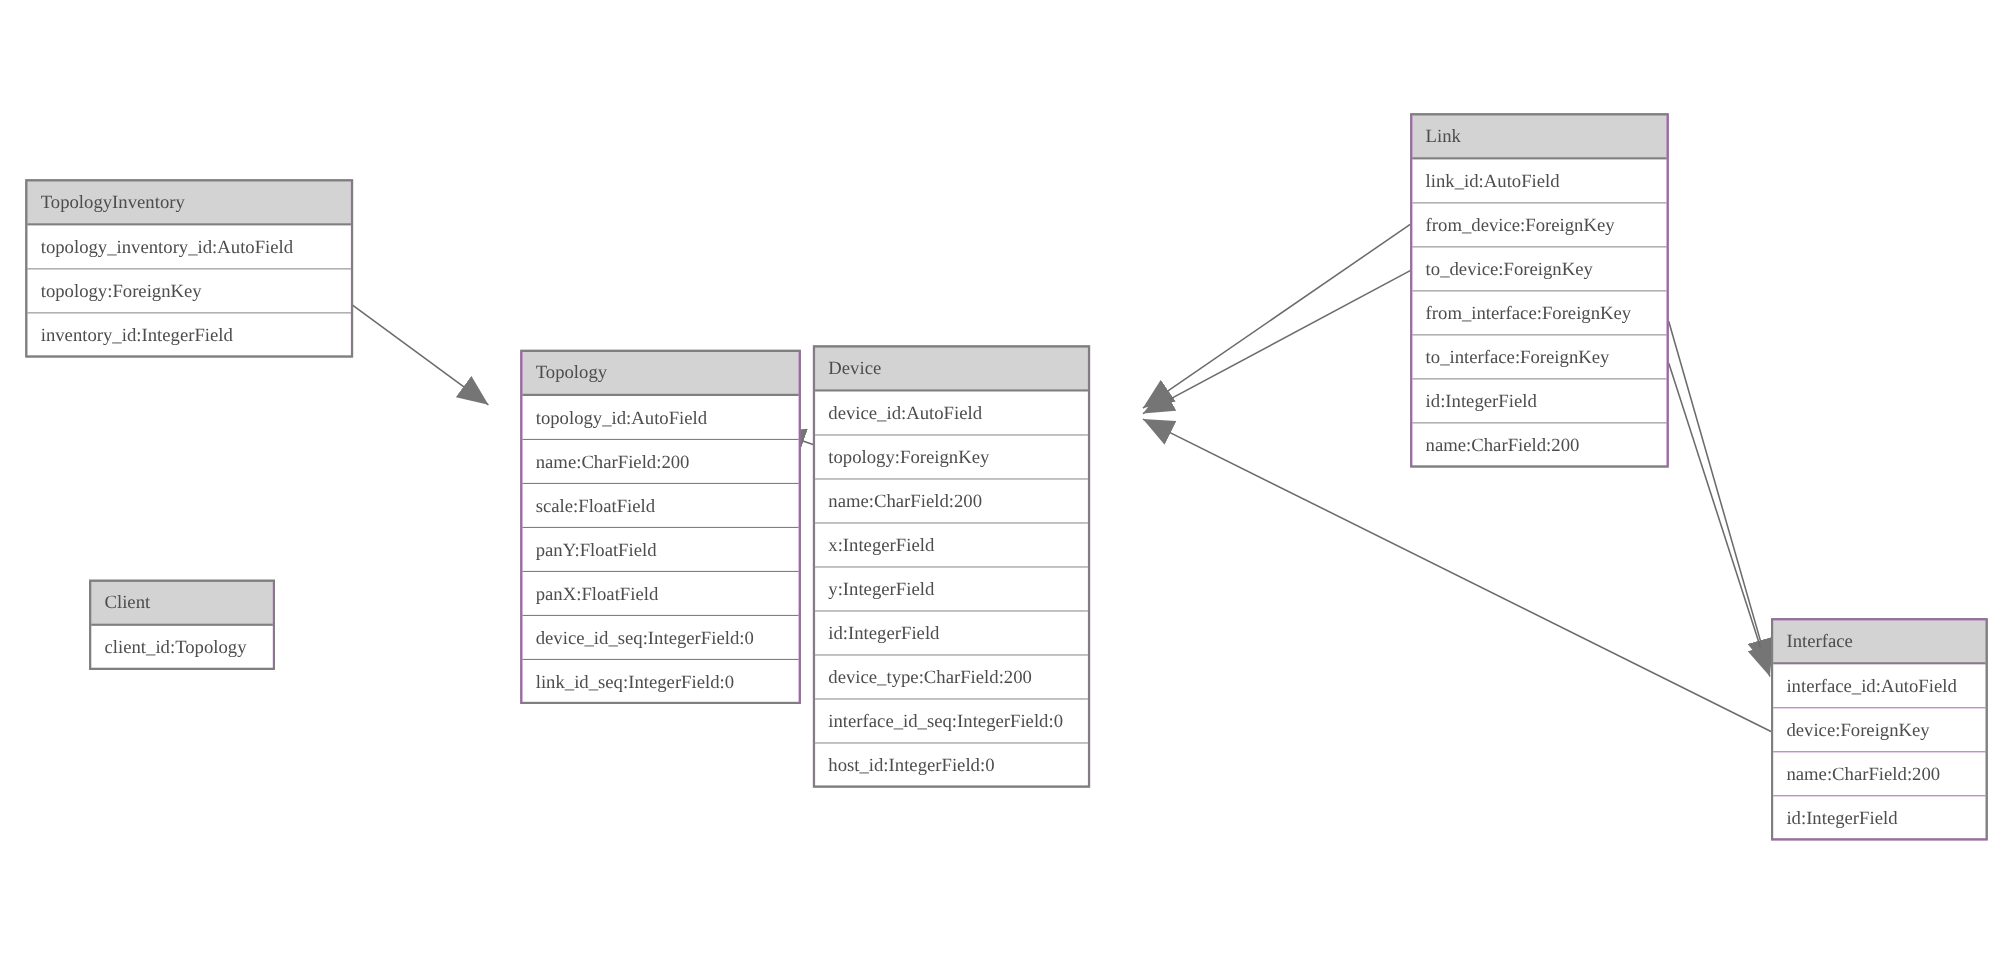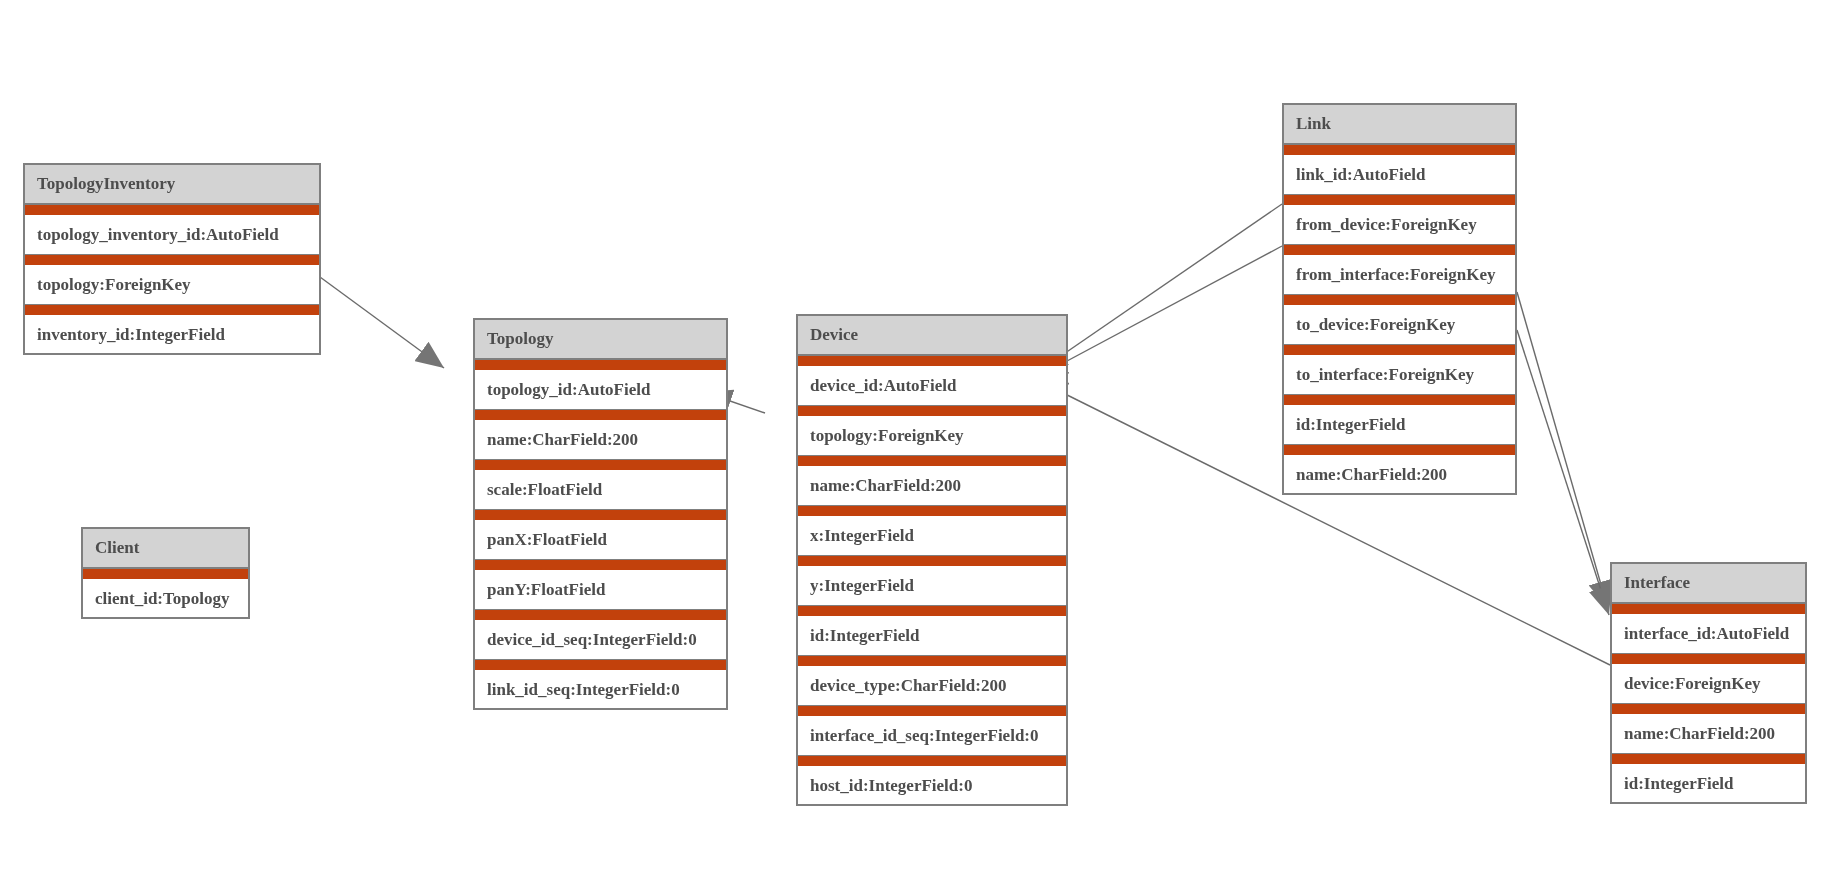--- a/index.html
+++ b/index.html
@@ -20,43 +20,41 @@
     left: 0;
     top: 0;
     width: 1824px;
     height: 874px;
     pointer-events: none;
   }
   .entity {
     position: absolute;
     box-sizing: border-box;
     border: 2px solid #b91c1c;
-    background: #c2410c;
+    background: #d946ef;
     color: #4d4d4d;
     font-size: 17px;
-    font-weight: bold;
   }
   .entity .hdr {
     height: 38px;
     line-height: 38px;
     padding: 0 12px;
     background: #d3d3d3;
     border-bottom: 2px solid #7f7f7f;
     white-space: nowrap;
     overflow: hidden;
   }
   .entity .row {
     height: 39px;
     line-height: 39px;
     padding: 0 12px;
     background: #ffffff;
     border-bottom: 1px solid #7f7f7f;
     white-space: nowrap;
     overflow: hidden;
-    margin-top: 10px;
   }
   .entity .row:last-child {
     height: 38px;
     border-bottom: none;
   }
 </style>
 </head>
 <body>
 
 <div class="canvas">
@@ -81,47 +79,47 @@
         <div class="hdr" style="background: rgb(211, 211, 211); border-bottom-color: rgb(127, 127, 127);">TopologyInventory</div>
         <div class="row" style="border-bottom-color: rgb(127, 127, 127);">topology_inventory_id:AutoField</div>
         <div class="row" style="border-bottom-color: rgb(127, 127, 127);">topology:ForeignKey</div>
         <div class="row" style="border-bottom-color: rgb(127, 127, 127);">inventory_id:IntegerField</div>
       </div>
       <div class="entity" style="left: 473px; top: 318px; width: 255px; border-color: rgb(127, 127, 127); color: rgb(77, 77, 77);">
         <div class="hdr" style="background: rgb(211, 211, 211); border-bottom-color: rgb(127, 127, 127);">Topology</div>
         <div class="row" style="border-bottom-color: rgb(127, 127, 127);">topology_id:AutoField</div>
         <div class="row" style="border-bottom-color: rgb(127, 127, 127);">name:CharField:200</div>
         <div class="row" style="border-bottom-color: rgb(127, 127, 127);">scale:FloatField</div>
+        <div class="row" style="border-bottom-color: rgb(127, 127, 127);">panY:FloatField</div>
         <div class="row" style="border-bottom-color: rgb(127, 127, 127);">panX:FloatField</div>
-        <div class="row" style="border-bottom-color: rgb(127, 127, 127);">panY:FloatField</div>
         <div class="row" style="border-bottom-color: rgb(127, 127, 127);">device_id_seq:IntegerField:0</div>
         <div class="row" style="border-bottom-color: rgb(127, 127, 127);">link_id_seq:IntegerField:0</div>
       </div>
       <div class="entity" style="left: 81px; top: 527px; width: 169px; border-color: rgb(127, 127, 127); color: rgb(77, 77, 77);">
         <div class="hdr" style="background: rgb(211, 211, 211); border-bottom-color: rgb(127, 127, 127);">Client</div>
         <div class="row" style="border-bottom-color: rgb(127, 127, 127);">client_id:Topology</div>
       </div>
-      <div class="entity" style="left: 796px; top: 314px; width: 272px; border-color: rgb(127, 127, 127); color: rgb(77, 77, 77);">
+      <div class="entity" style="left: 739px; top: 314px; width: 252px; border-color: rgb(127, 127, 127); color: rgb(77, 77, 77);">
         <div class="hdr" style="background: rgb(211, 211, 211); border-bottom-color: rgb(127, 127, 127);">Device</div>
         <div class="row" style="border-bottom-color: rgb(127, 127, 127);">device_id:AutoField</div>
         <div class="row" style="border-bottom-color: rgb(127, 127, 127);">topology:ForeignKey</div>
         <div class="row" style="border-bottom-color: rgb(127, 127, 127);">name:CharField:200</div>
         <div class="row" style="border-bottom-color: rgb(127, 127, 127);">x:IntegerField</div>
         <div class="row" style="border-bottom-color: rgb(127, 127, 127);">y:IntegerField</div>
         <div class="row" style="border-bottom-color: rgb(127, 127, 127);">id:IntegerField</div>
         <div class="row" style="border-bottom-color: rgb(127, 127, 127);">device_type:CharField:200</div>
         <div class="row" style="border-bottom-color: rgb(127, 127, 127);">interface_id_seq:IntegerField:0</div>
         <div class="row" style="border-bottom-color: rgb(127, 127, 127);">host_id:IntegerField:0</div>
       </div>
       <div class="entity" style="left: 1282px; top: 103px; width: 235px; border-color: rgb(127, 127, 127); color: rgb(77, 77, 77);">
         <div class="hdr" style="background: rgb(211, 211, 211); border-bottom-color: rgb(127, 127, 127);">Link</div>
         <div class="row" style="border-bottom-color: rgb(127, 127, 127);">link_id:AutoField</div>
         <div class="row" style="border-bottom-color: rgb(127, 127, 127);">from_device:ForeignKey</div>
+        <div class="row" style="border-bottom-color: rgb(127, 127, 127);">to_device:ForeignKey</div>
         <div class="row" style="border-bottom-color: rgb(127, 127, 127);">from_interface:ForeignKey</div>
-        <div class="row" style="border-bottom-color: rgb(127, 127, 127);">to_device:ForeignKey</div>
         <div class="row" style="border-bottom-color: rgb(127, 127, 127);">to_interface:ForeignKey</div>
         <div class="row" style="border-bottom-color: rgb(127, 127, 127);">id:IntegerField</div>
         <div class="row" style="border-bottom-color: rgb(127, 127, 127);">name:CharField:200</div>
       </div>
       <div class="entity" style="left: 1610px; top: 562px; width: 197px; border-color: rgb(127, 127, 127); color: rgb(77, 77, 77);">
         <div class="hdr" style="background: rgb(211, 211, 211); border-bottom-color: rgb(127, 127, 127);">Interface</div>
         <div class="row" style="border-bottom-color: rgb(127, 127, 127);">interface_id:AutoField</div>
         <div class="row" style="border-bottom-color: rgb(127, 127, 127);">device:ForeignKey</div>
         <div class="row" style="border-bottom-color: rgb(127, 127, 127);">name:CharField:200</div>
         <div class="row" style="border-bottom-color: rgb(127, 127, 127);">id:IntegerField</div>

